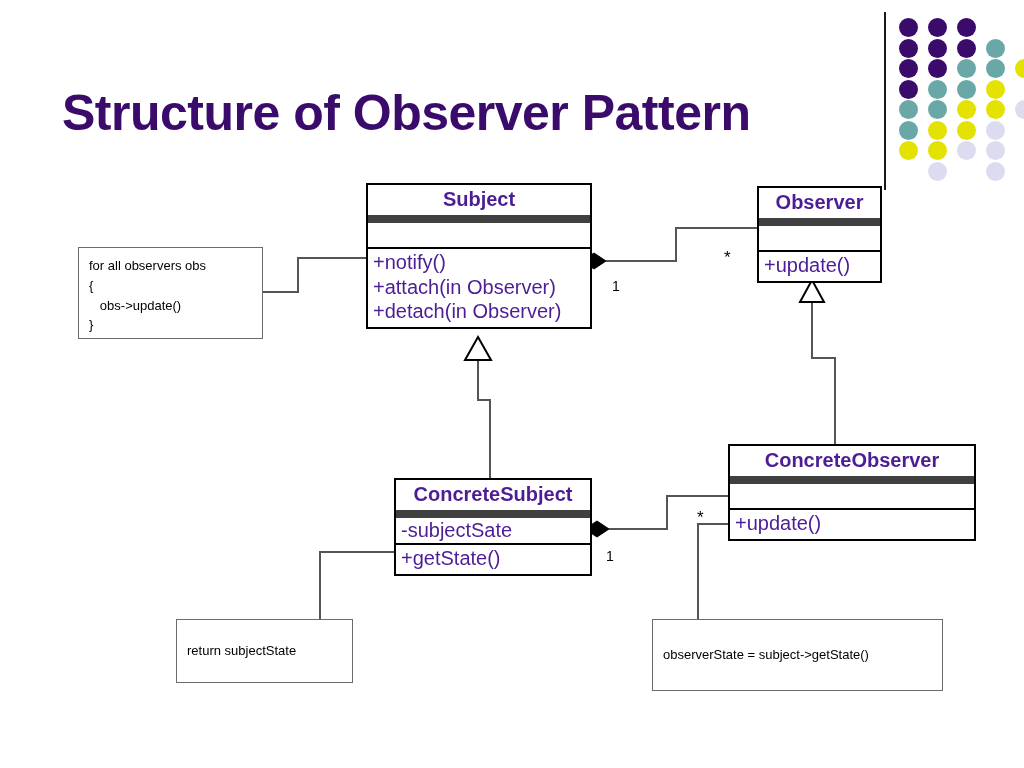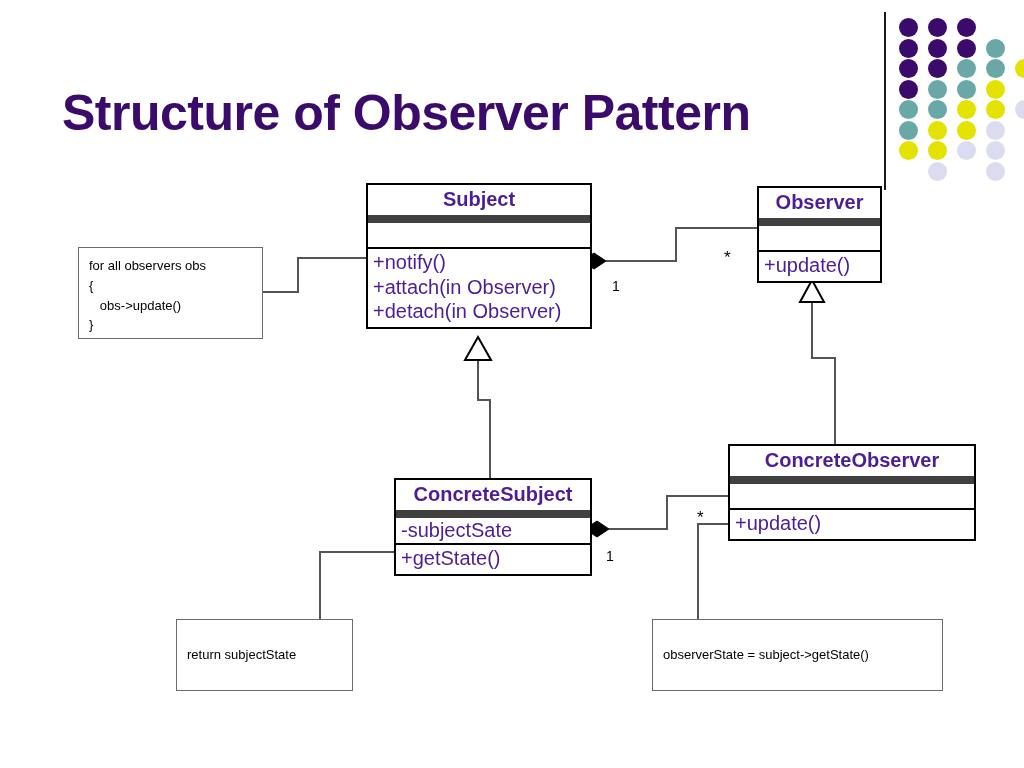--- a/index.html
+++ b/index.html
@@ -246,21 +246,21 @@
       <polygon points="0,0 24,24 0,24" fill="#ffffff" stroke="none"></polygon>
       <polyline points="0,0 24,24" fill="none" stroke="#6b6b6b" stroke-width="1"></polyline>
       <polyline points="0,0 0,24 24,24" fill="none" stroke="#ffffff" stroke-width="2"></polyline>
     </svg>
     <div class="note-text">for all observers obs
 {
    obs-&gt;update()
 }</div>
   </div>
 
-  <div class="note" style="left:176px; top:619px; width:177px; height:72px;">
+  <div class="note" style="left:176px; top:619px; width:177px; height:64px;">
     <div class="note-body"></div>
     <svg class="note-fold" width="24" height="24" viewBox="0 0 24 24">
       <polygon points="0,0 24,24 0,24" fill="#ffffff" stroke="none"></polygon>
       <polyline points="0,0 24,24" fill="none" stroke="#6b6b6b" stroke-width="1"></polyline>
       <polyline points="0,0 0,24 24,24" fill="none" stroke="#ffffff" stroke-width="2"></polyline>
     </svg>
     <div class="note-text single">return subjectState</div>
   </div>
 
   <div class="note" style="left:652px; top:619px; width:291px; height:72px;">

